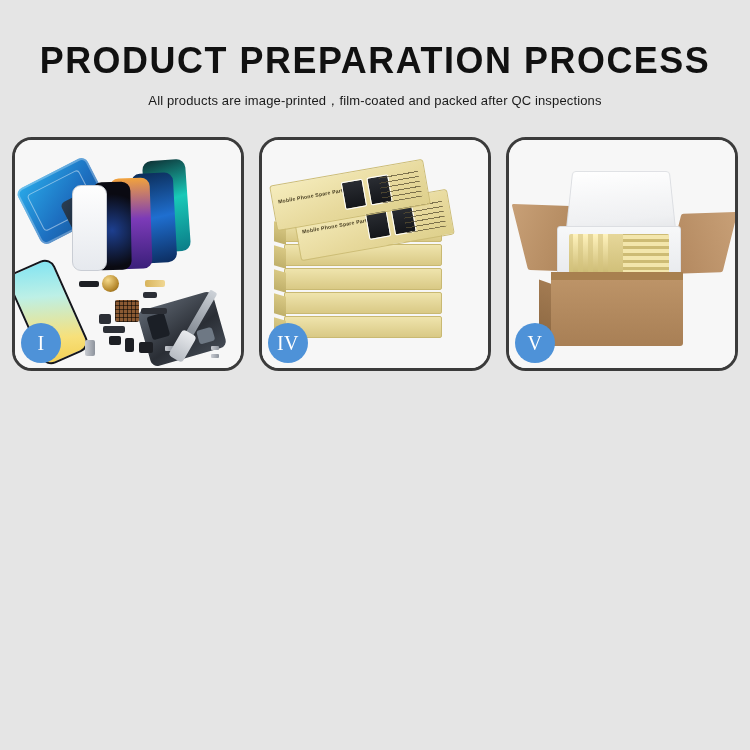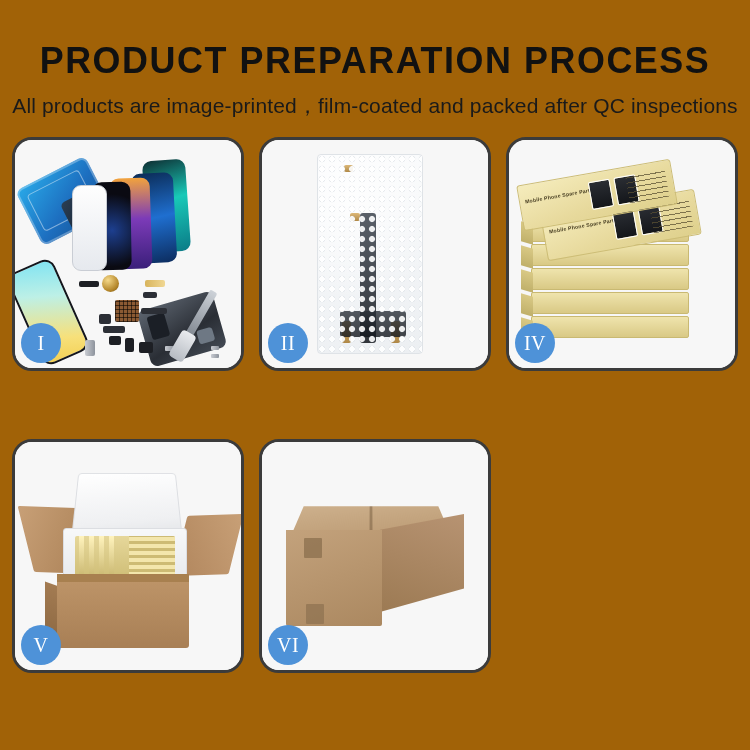--- a/index.html
+++ b/index.html
@@ -9,38 +9,38 @@
     height: 750px;
     background: #ffffff;
     font-family: "Liberation Sans", sans-serif;
     overflow: hidden;
   }
 
   #page {
     position: relative;
     width: 750px;
     height: 750px;
-    background: #a16207;
+    background: #e5e5e5;
   }
 
   
   .header { padding-top: 42px; text-align: center; }
 
   .page-title {
     font-size: 37px;
     font-weight: bold;
     letter-spacing: 1.6px;
     color: #111111;
     line-height: 1.05;
     transform: scaleX(0.97);
   }
 
   .page-subtitle {
     margin-top: 11px;
-    font-size: 21px;
+    font-size: 13px;
     color: #1a1a1a;
     letter-spacing: 0.15px;
   }
 
   
   .grid {
     position: absolute;
     left: 12px;
     top: 137px;
     width: 726px;
@@ -475,35 +475,20 @@
         <div class="silv" style="left:70px; top:200px; width:10px; height:16px; border-radius:2px;"></div>
         <div class="silv" style="left:150px; top:206px; width:9px; height:5px;"></div>
         <div class="silv" style="left:196px; top:206px; width:8px; height:4px;"></div>
         <div class="silv" style="left:196px; top:214px; width:8px; height:4px;"></div>
 
         <div class="p1-driver"></div>
       </div>
       <div class="badge">I</div>
     </div>
 
-    <div class="panel">
-      <div class="stage">
-        <div class="p2-bag">
-          <div class="p2-screen"></div>
-          <div class="p2-flexcol"></div>
-          <div class="p2-tab" style="left:26px; top:10px; width:9px; height:7px;"></div>
-          <div class="p2-tab" style="left:32px; top:58px; width:10px; height:8px;"></div>
-          <div class="p2-tab" style="left:24px; bottom:10px; width:9px; height:22px;"></div>
-          <div class="p2-tab" style="right:22px; bottom:10px; width:9px; height:22px;"></div>
-          <div class="p2-bottom"></div>
-          <div class="p2-bubbles"></div>
-        </div>
-      </div>
-      <div class="badge">II</div>
-    </div>
 
 
     <div class="panel">
       <div class="stage p4-wrap">
         <div class="p4-slab" style="left:22px; top:176px;">
             <span class="side"></span>
           </div>
         <div class="p4-slab" style="left:22px; top:152px;">
             <span class="side"></span>
           </div>
@@ -546,25 +531,15 @@
           <span class="v" style="left:24px;"></span>
           <span class="v" style="left:34px;"></span>
           <span class="h"></span>
         </div>
         <div class="p5-carton-side"></div>
         <div class="p5-carton"></div>
       </div>
       <div class="badge">V</div>
     </div>
 
-    <div class="panel">
-      <div class="stage">
-        <div class="p6-top"></div>
-        <div class="p6-side"></div>
-        <div class="p6-front"></div>
-        <div class="p6-tape1"></div>
-        <div class="p6-tape2"></div>
-      </div>
-      <div class="badge">VI</div>
-    </div>
 
   </div>
 </div>
 
 </body></html>

